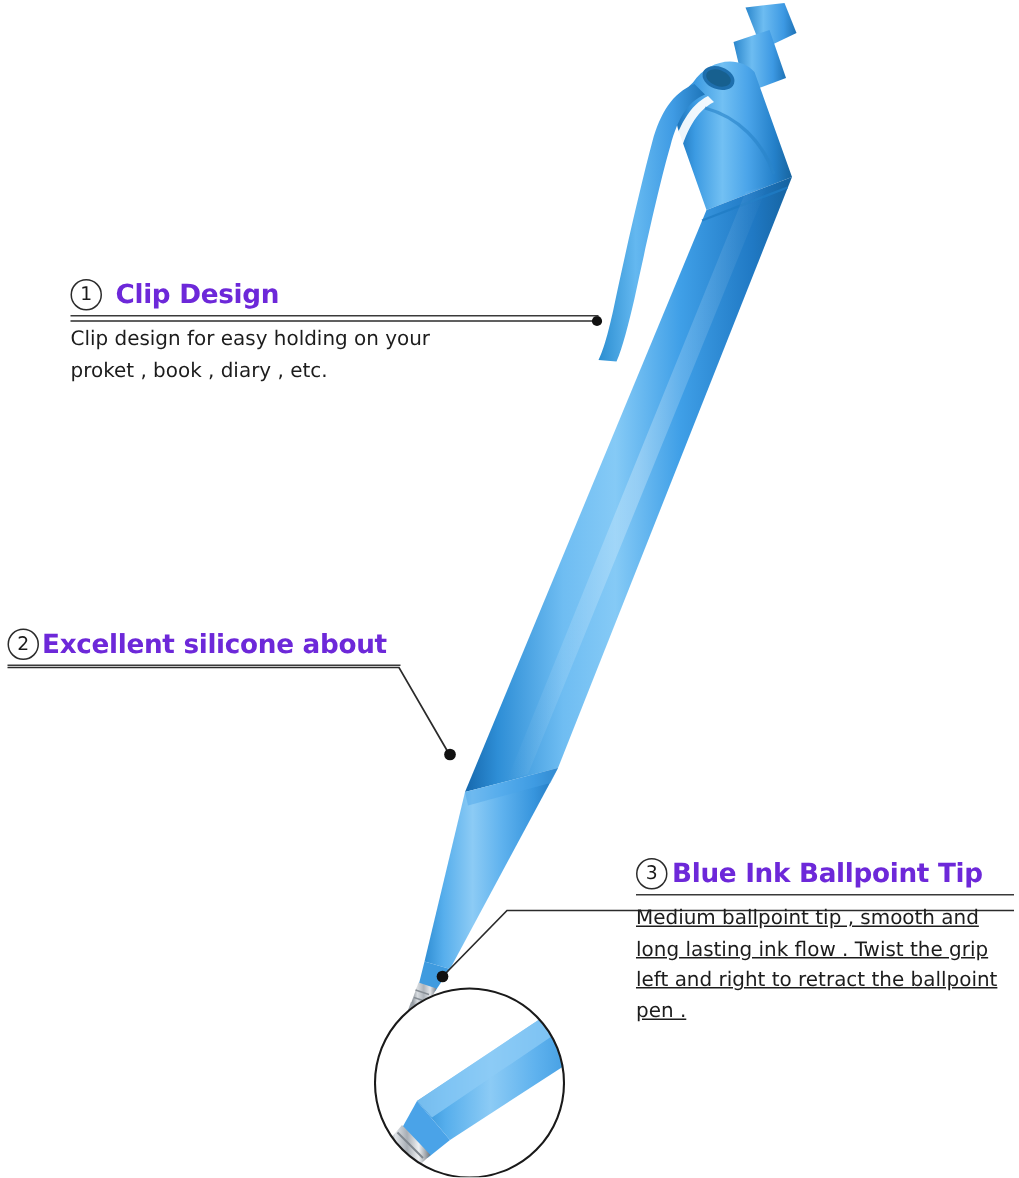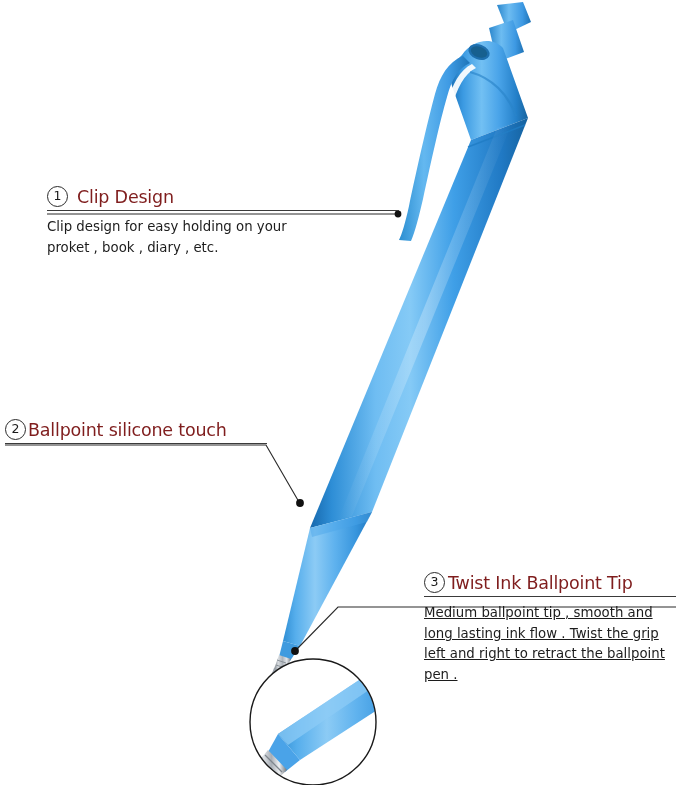--- a/index.html
+++ b/index.html
@@ -42,22 +42,22 @@
     min-width: 19px;
     border: 1.2px solid #2b2b2b;
     border-radius: 50%;
     font-size: 12.5px;
     line-height: 1;
     color: #1a1a1a;
     font-family: "DejaVu Sans", "Liberation Sans", sans-serif;
   }
   .head-text {
     font-size: 17.5px;
-    font-weight: normal;
-    color: #7f1d1d;
+    font-weight: bold;
+    color: #6d28d9;
     letter-spacing: -0.2px;
   }
   .rule {
     height: 0;
     border-top: 1.1px solid #3a3a3a;
     margin-top: 3px;
   }
   .body-text {
     font-size: 13.3px;
     line-height: 1.55;
@@ -261,29 +261,29 @@
       <span class="head-text">Clip Design</span>
     </div>
     <div class="rule"></div>
     <div class="body-text">Clip design for easy holding on your
 proket , book , diary , etc.</div>
   </div>
 
   <div class="callout" id="callout-2">
     <div class="callout-head">
       <span class="badge">2</span>
-      <span class="head-text">Ballpoint silicone touch</span>
+      <span class="head-text">Excellent silicone about</span>
     </div>
     <div class="rule"></div>
   </div>
 
   <div class="callout" id="callout-3">
     <div class="callout-head">
       <span class="badge">3</span>
-      <span class="head-text">Twist Ink Ballpoint Tip</span>
+      <span class="head-text">Blue Ink Ballpoint Tip</span>
     </div>
     <div class="rule"></div>
     <div class="body-text">Medium ballpoint tip , smooth and
 long lasting ink flow . Twist the grip
 left and right to retract the ballpoint
 pen .</div>
   </div>
 
 </div>
 

